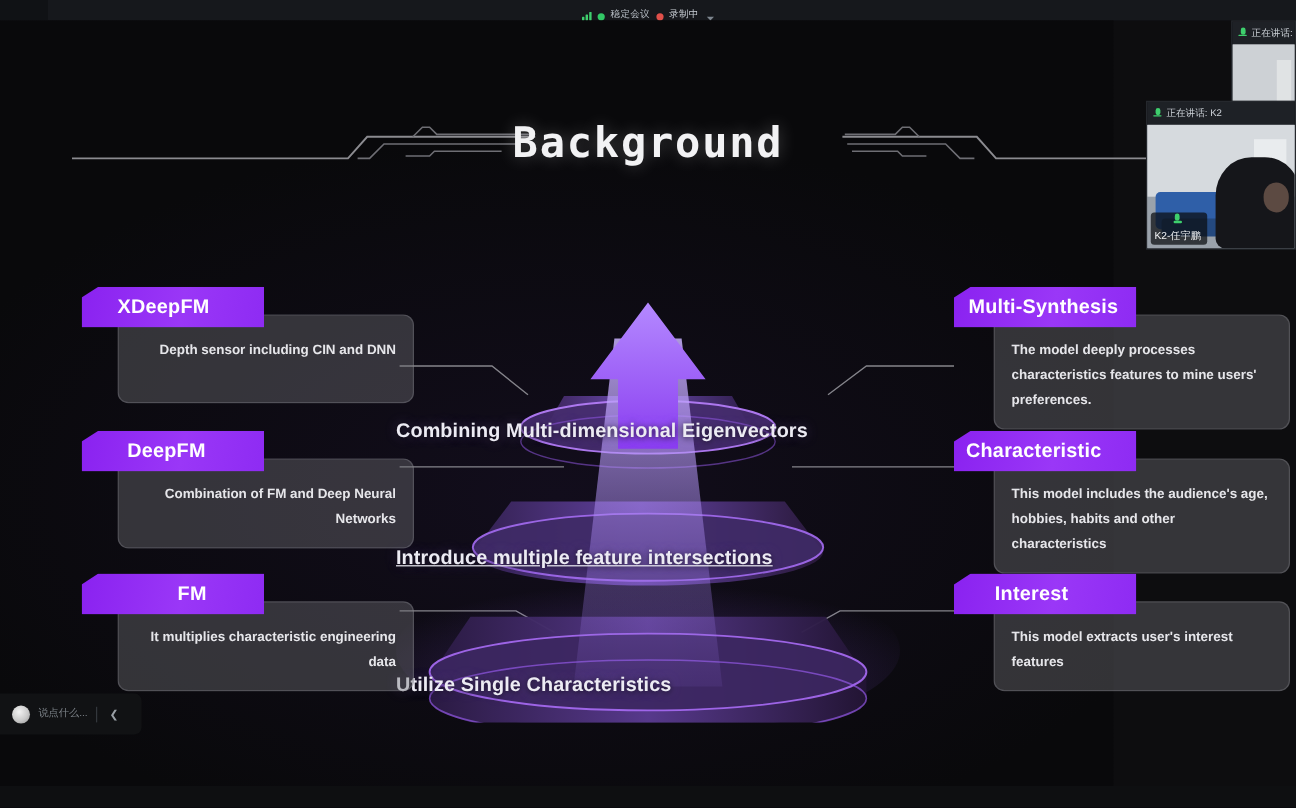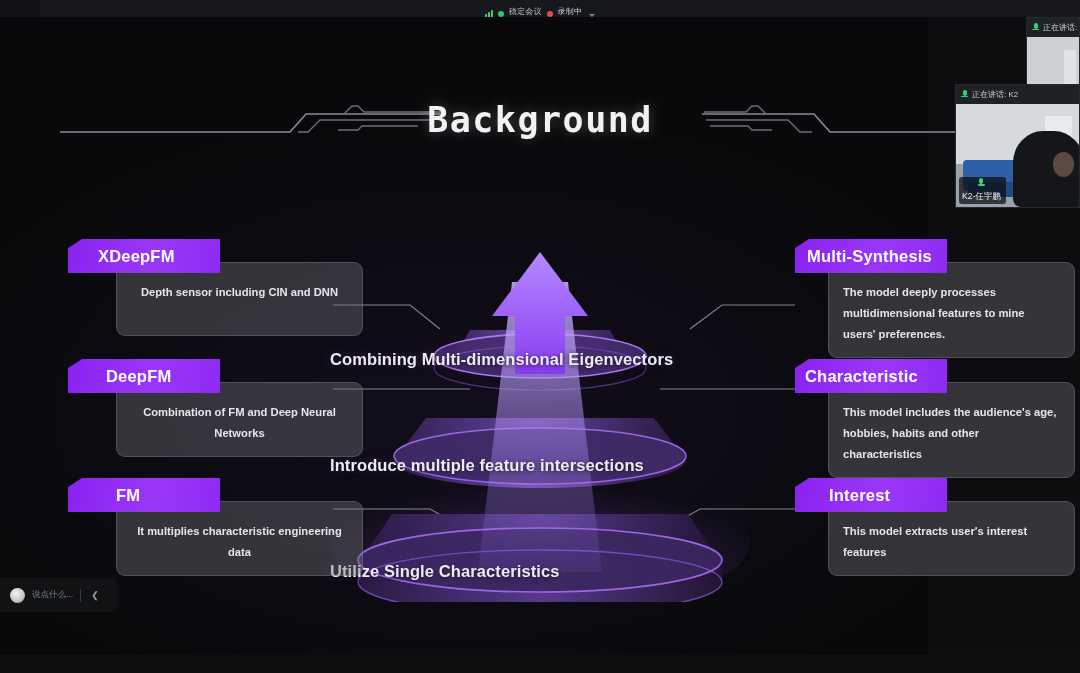--- a/index.html
+++ b/index.html
@@ -63,21 +63,21 @@
   .pyramid { position: absolute; left: 330px; top: 225px; width: 420px; height: 360px; }
   .pyr-svg { position: absolute; left: 0; top: 0; }
 
   .pyr-label {
     position: absolute; width: 420px; 
     color: #ecebf3; font-size: 16.5px; font-weight: 700; line-height: 23px;
     text-shadow: 0 1px 5px rgba(0,0,0,.85), 0 0 10px rgba(180,140,255,.35);
     letter-spacing: .1px;
   }
   .pyr-label.l1 { top: 106px; }
-  .pyr-label.l2 { top: 212px; }
+  .pyr-label.l2 { top: 212px; text-decoration: underline; }
   .pyr-label.l3 { top: 318px; }
 
   
   .card { position: absolute; width: 247px; }
   .card .tag {
     position: relative; z-index: 3;
     width: 152px; height: 34px;
     background: linear-gradient(100deg, #8a22f0 0%, #9a37f7 55%, #8e2bf3 100%);
     display: flex; align-items: center;
     color: #ffffff; font-size: 16.5px; font-weight: 700;
@@ -92,34 +92,34 @@
     border-radius: 9px;
     color: #e6e6ea; font-size: 11.2px; font-weight: 700; line-height: 21px;
   }
   
   .card.left { left: 62px; }
   .card.left .tag {
     margin-left: 6px;
     clip-path: polygon(14px 0, 152px 0, 152px 34px, 0 34px, 0 9px);
     padding-left: 30px;
   }
-  .card.left .body { margin-left: 54px; width: 247px; text-align: center; }
+  .card.left .body { margin-left: 36px; width: 247px; text-align: right; }
 
   .card.right { left: 795px; }
   .card.right .tag {
     clip-path: polygon(14px 0, 152px 0, 152px 34px, 0 34px, 0 9px);
     padding-left: 12px;
   }
   .card.right .body { margin-left: 33px; width: 247px; text-align: left; }
 
   .card.r1 { top: 222px; } .card.r2 { top: 342px; } .card.r3 { top: 461px; }
   .card.l1 { top: 222px; } .card.l2 { top: 342px; } .card.l3 { top: 461px; }
 
   .card.l2 .tag, .card.l3 .tag { padding-left: 38px; }
-  .card.l3 .tag { padding-left: 48px; }
+  .card.l3 .tag { padding-left: 80px; }
   .card.r3 .tag { padding-left: 34px; }
   .card.r2 .tag { padding-left: 10px; }
 
   
   .bottombar {
     position: absolute; left: 0; bottom: 0; width: 1080px; height: 18px; background: #0e0f11;
   }
   .chatstrip {
     position: absolute; left: 0; top: 578px; width: 118px; height: 34px;
     display: flex; align-items: center; gap: 7px; padding-left: 10px;
@@ -320,21 +320,21 @@
       <div class="tag">DeepFM</div>
       <div class="body">Combination of FM and Deep Neural Networks</div>
     </div>
     <div class="card left l3">
       <div class="tag">FM</div>
       <div class="body">It multiplies characteristic engineering data</div>
     </div>
 
     <div class="card right r1">
       <div class="tag">Multi-Synthesis</div>
-      <div class="body">The model deeply processes multidimensional features to mine users' preferences.</div>
+      <div class="body">The model deeply processes characteristics features to mine users' preferences.</div>
     </div>
     <div class="card right r2">
       <div class="tag">Characteristic</div>
       <div class="body">This model includes the audience's age, hobbies, habits and other characteristics</div>
     </div>
     <div class="card right r3">
       <div class="tag">Interest</div>
       <div class="body">This model extracts user's interest features</div>
     </div>
 

